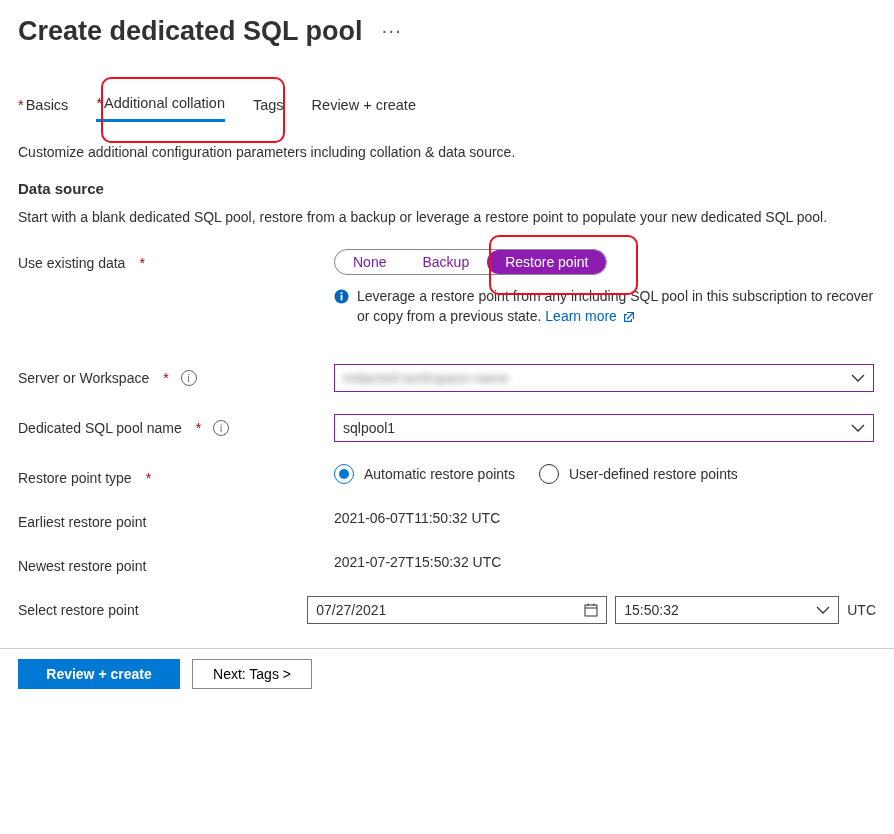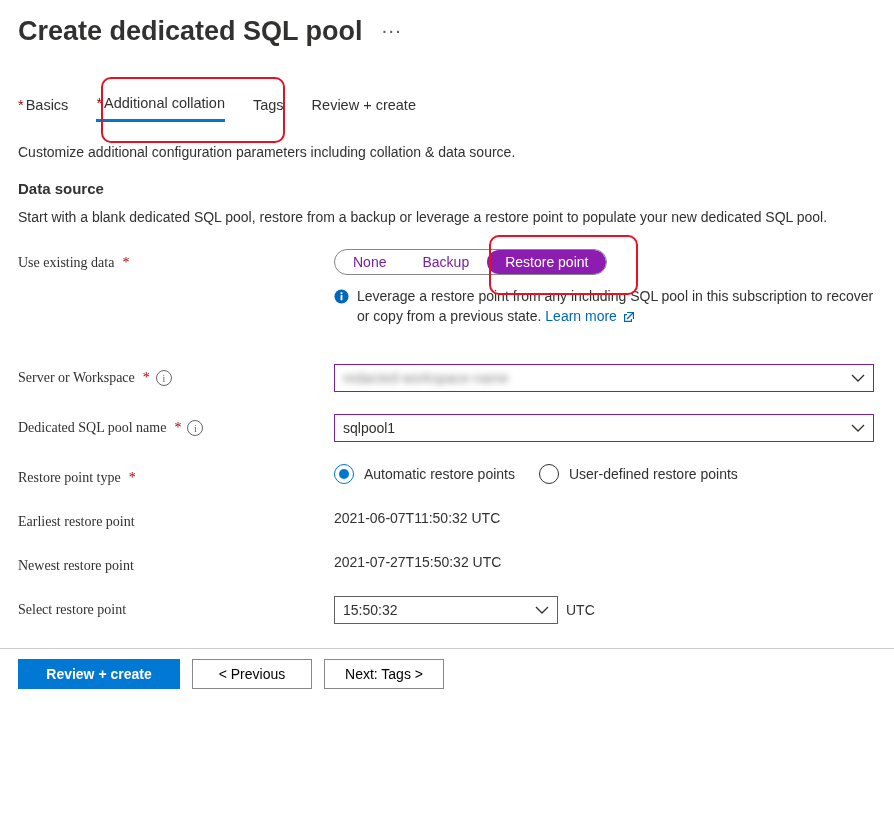--- a/index.html
+++ b/index.html
@@ -74,22 +74,21 @@
   .form-row {
     display: flex;
     align-items: flex-start;
     margin-top: 22px;
   }
   .form-row .label-col {
     width: 316px;
     padding-top: 6px;
     display: flex;
     align-items: center;
-    gap: 6px;
-    font-family: Liberation Serif, serif;
+    gap: 12px;
   }
   .form-row .field-col {
     flex: 1;
     position: relative;
   }
   .req-star {
     color: #a80000;
     margin-left: 2px;
   }
   
@@ -375,28 +374,36 @@
     <span>2021-07-27T15:50:32 UTC</span>
   </div>
 </div>
 
 <div class="form-row">
   <div class="label-col">
     <span>Select restore point</span>
   </div>
   <div class="field-col">
     <div class="dt-group">
+      <div class="input-box date">
+        <span>07/27/2021</span>
+        <svg class="chevron" viewBox="0 0 14 14">
+          <rect x="1" y="2" width="12" height="11" stroke="#323130" stroke-width="1" fill="none"></rect>
+          <line x1="1" y1="5" x2="13" y2="5" stroke="#323130" stroke-width="1"></line>
+          <line x1="4" y1="0.5" x2="4" y2="3" stroke="#323130" stroke-width="1"></line>
+          <line x1="10" y1="0.5" x2="10" y2="3" stroke="#323130" stroke-width="1"></line>
+        </svg>
+      </div>
       <div class="input-box time">
         <span>15:50:32</span>
         <svg class="chevron" viewBox="0 0 14 14">
             <path d="M1 4l6 6 6-6" stroke="#323130" stroke-width="1.3" fill="none"></path>
           </svg>
       </div>
       <span>UTC</span>
     </div>
   </div>
 </div>
 
 <div class="footer">
   <button class="btn primary">Review + create</button>
-  <button class="btn secondary">&lt; Previous</button>
   <button class="btn secondary">Next: Tags &gt;</button>
 </div>
 
 </body></html>

